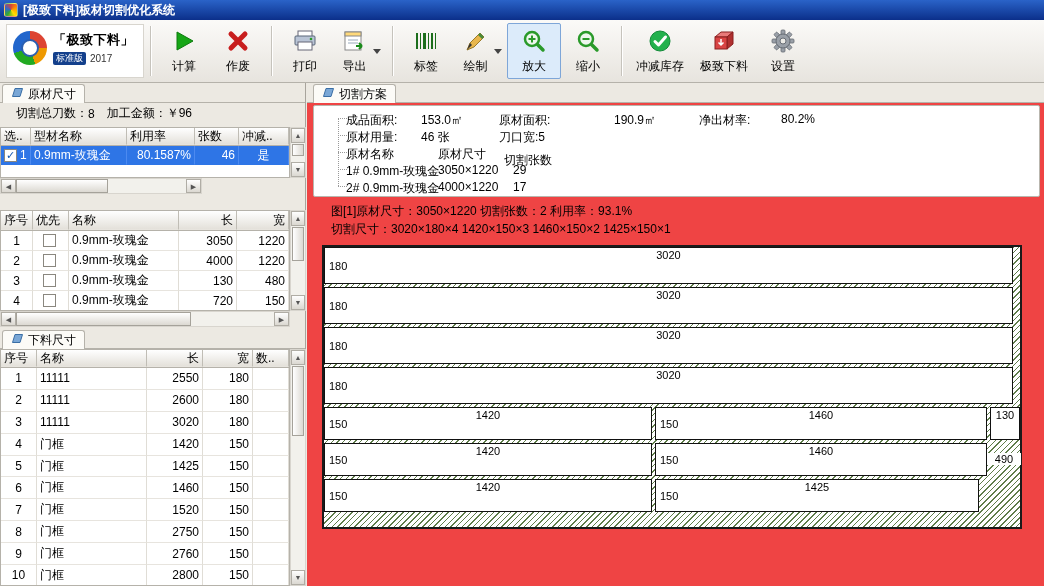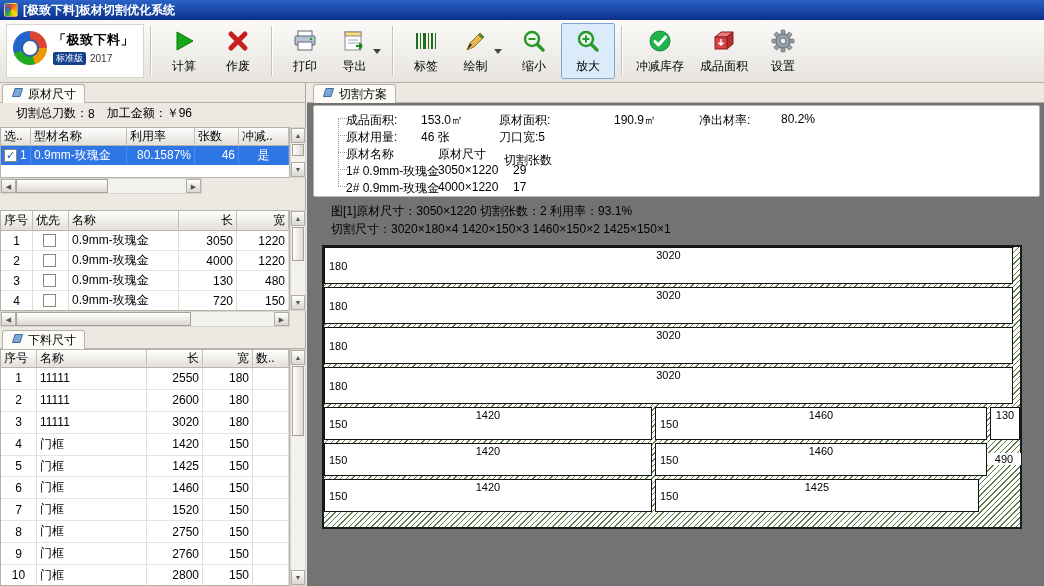--- a/index.html
+++ b/index.html
@@ -23,21 +23,21 @@
   .tsep{width:1px;align-self:stretch;margin:5px 6px;background:#c6c3bc;box-shadow:1px 0 0 #fff;flex:0 0 auto}
   .tbtn{position:relative;min-width:54px;height:56px;display:flex;flex-direction:column;align-items:center;justify-content:center;gap:3px;padding:2px 7px;border:1px solid transparent;border-radius:2px}
   .tbtn.active{background:#dcebfa;border-color:#7ea6d8}
   .tbtn.has-drop{padding-right:16px}
   .ticon{height:27px;display:flex;align-items:center}
   .tlabel{white-space:nowrap}
   .drop{position:absolute;right:4px;top:50%;margin-top:-2px;width:0;height:0;border-left:4px solid transparent;border-right:4px solid transparent;border-top:5px solid #444}
 
   
   .left-panel{position:absolute;top:83px;left:0;width:306px;bottom:0;background:#ece9e2;border-right:1px solid #a8a49c}
-  .right-panel{position:absolute;top:83px;left:307px;right:0;bottom:0;background:#737373}
+  .right-panel{position:absolute;top:83px;left:307px;right:0;bottom:0;background:#ef4444}
 
   
   .tabbar{position:absolute;left:0;right:0;border-bottom:1px solid #b5b2aa;background:#ece9e2}
   .tab{position:absolute;top:1px;height:19px;display:inline-flex;align-items:center;gap:4px;padding:0 8px;background:#fcfbf7;border:1px solid #b5b2aa;border-bottom:none;border-radius:3px 3px 0 0;white-space:nowrap}
 
   
   .grid{position:absolute;background:#fff;border:1px solid #b5b2aa;overflow:hidden}
   .grow{display:flex}
   .gh{background:linear-gradient(180deg,#ffffff,#e2dfd8);border-bottom:1px solid #b5b2aa}
   .gh .gc{border-right:1px solid #c0bdb5}
@@ -173,62 +173,62 @@
         <svg width="26" height="24">
           <path d="M4 21 L7 14 L17 4 L21 8 L11 18 Z" fill="#e8b64c" stroke="#9a7a2a"></path>
           <path d="M17 4 L21 8 L19 10 L15 6 Z" fill="#4a8a3a"></path>
           <path d="M4 21 L7 14 L9 16 Z" fill="#333"></path>
         </svg>
       </span>
       <span class="tlabel">绘制</span>
       <span class="drop"></span>
     </div>
 
-    <div class="tbtn">
-      <span class="ticon">
-        <svg width="26" height="26">
-          <circle cx="11" cy="11" r="7" fill="#eef7ee" stroke="#2a9a2a" stroke-width="2.5"></circle>
-          <line x1="16.5" y1="16.5" x2="22" y2="22" stroke="#2a9a2a" stroke-width="3.5" stroke-linecap="round"></line>
-          <line x1="7.5" y1="11" x2="14.5" y2="11" stroke="#2a9a2a" stroke-width="2"></line>
-        </svg>
-      </span>
-      <span class="tlabel">缩小</span>
-    </div>
     <div class="tbtn active">
       <span class="ticon">
         <svg width="26" height="26">
           <circle cx="11" cy="11" r="7" fill="#eef7ee" stroke="#2a9a2a" stroke-width="2.5"></circle>
           <line x1="16.5" y1="16.5" x2="22" y2="22" stroke="#2a9a2a" stroke-width="3.5" stroke-linecap="round"></line>
           <line x1="11" y1="7.5" x2="11" y2="14.5" stroke="#2a9a2a" stroke-width="2"></line>
           <line x1="7.5" y1="11" x2="14.5" y2="11" stroke="#2a9a2a" stroke-width="2"></line>
         </svg>
       </span>
       <span class="tlabel">放大</span>
     </div>
+    <div class="tbtn">
+      <span class="ticon">
+        <svg width="26" height="26">
+          <circle cx="11" cy="11" r="7" fill="#eef7ee" stroke="#2a9a2a" stroke-width="2.5"></circle>
+          <line x1="16.5" y1="16.5" x2="22" y2="22" stroke="#2a9a2a" stroke-width="3.5" stroke-linecap="round"></line>
+          <line x1="7.5" y1="11" x2="14.5" y2="11" stroke="#2a9a2a" stroke-width="2"></line>
+        </svg>
+      </span>
+      <span class="tlabel">缩小</span>
+    </div>
     <div class="tsep"></div>
 
     <div class="tbtn">
       <span class="ticon">
         <svg width="26" height="26">
           <circle cx="13" cy="13" r="10" fill="#23b14d" stroke="#128a38"></circle>
           <path d="M8 13.5 l3.5 3.5 l7 -8" stroke="#fff" stroke-width="3" fill="none" stroke-linecap="round" stroke-linejoin="round"></path>
         </svg>
       </span>
       <span class="tlabel">冲减库存</span>
     </div>
     <div class="tbtn">
       <span class="ticon">
         <svg width="26" height="26">
           <polygon points="4,9 10,4 22,4 16,9" fill="#e87a7a" stroke="#8a1f1f"></polygon>
           <polygon points="16,9 22,4 22,16 16,21" fill="#b03030" stroke="#8a1f1f"></polygon>
           <rect x="4" y="9" width="12" height="12" fill="#d84444" stroke="#8a1f1f"></rect>
           <path d="M10 11 v6 M7.5 14.5 L10 17 l2.5 -2.5" stroke="#fff" stroke-width="1.5" fill="none"></path>
         </svg>
       </span>
-      <span class="tlabel">成品面积</span>
+      <span class="tlabel">极致下料</span>
     </div>
     <div class="tbtn">
       <span class="ticon">
         <svg width="26" height="26">
           <g fill="#9aa0a8" stroke="#676d75" stroke-width=".8">
             <rect x="11" y="2" width="4" height="22" rx="1"></rect>
             <rect x="11" y="2" width="4" height="22" rx="1" transform="rotate(45 13 13)"></rect>
             <rect x="11" y="2" width="4" height="22" rx="1" transform="rotate(90 13 13)"></rect>
             <rect x="11" y="2" width="4" height="22" rx="1" transform="rotate(135 13 13)"></rect>
           </g>

